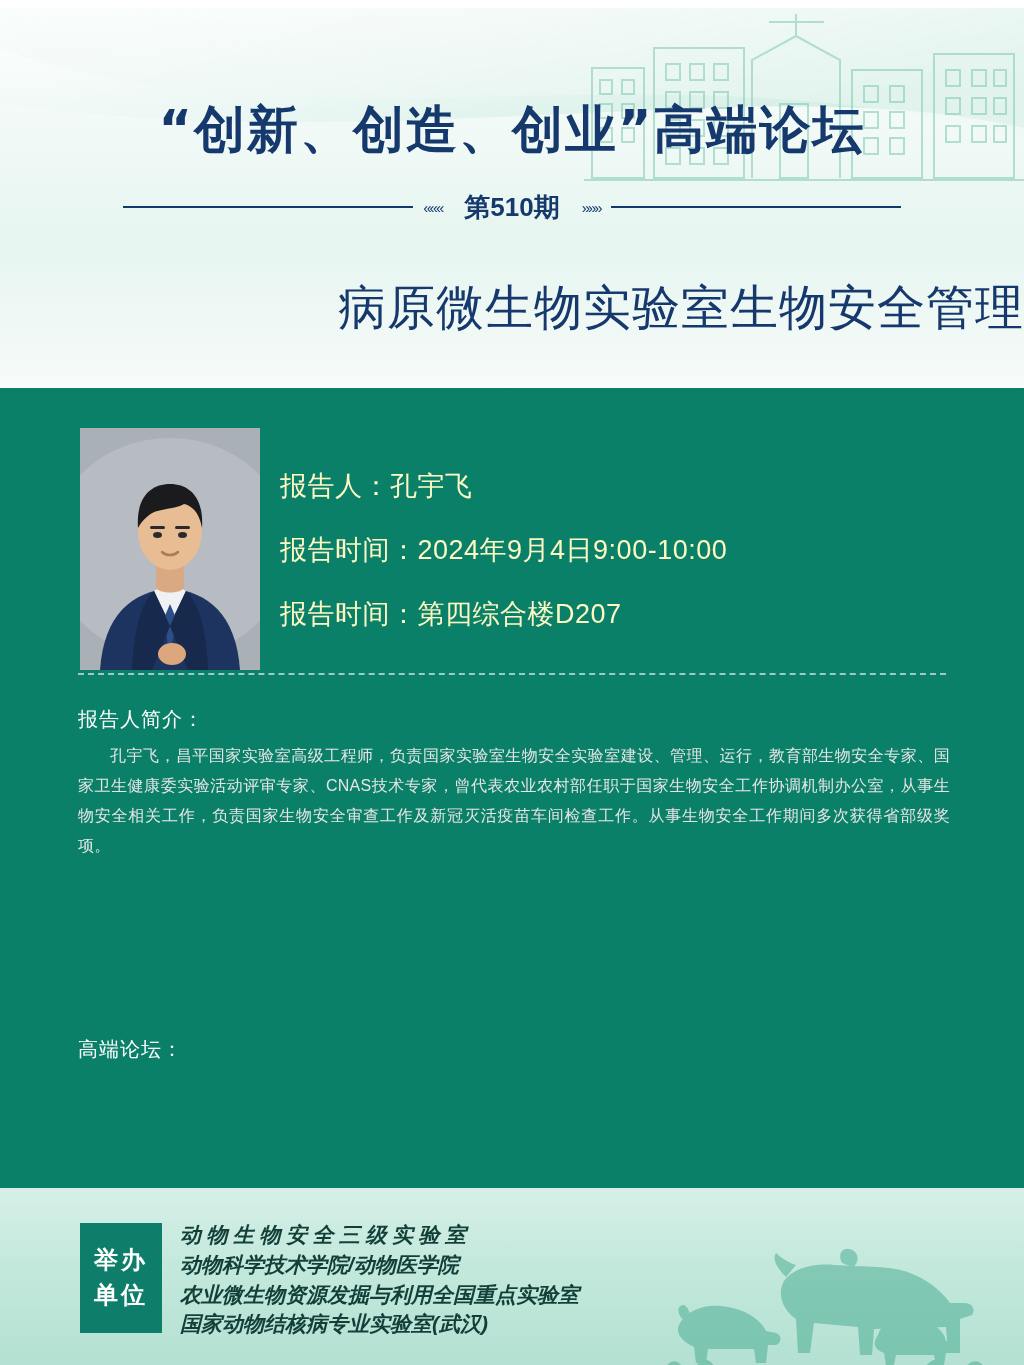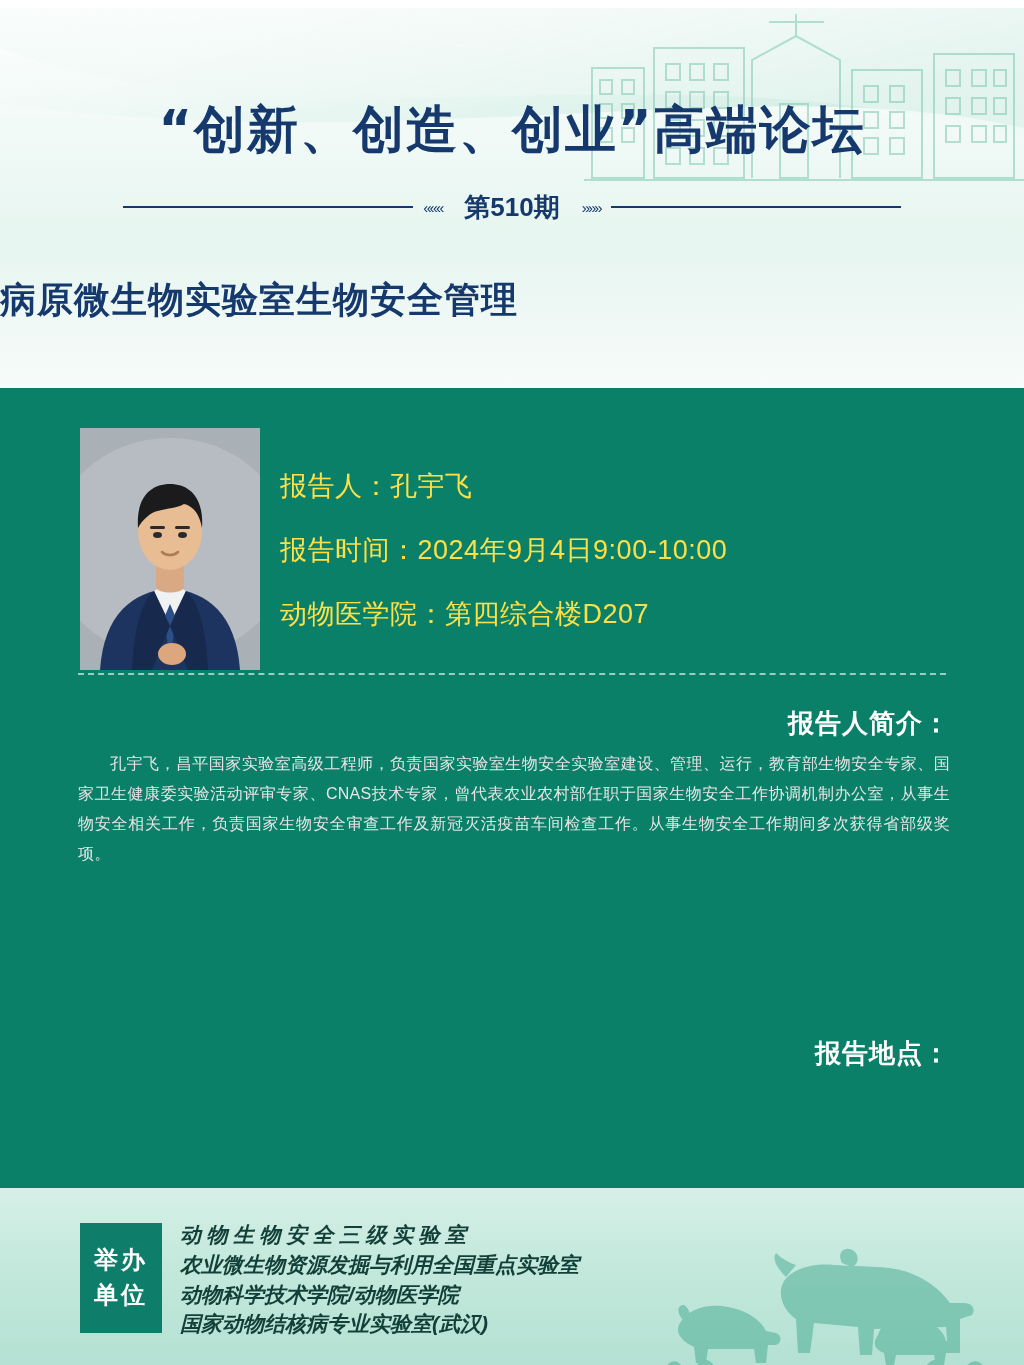--- a/index.html
+++ b/index.html
@@ -91,23 +91,23 @@
     padding: 0 12px;
     white-space: nowrap;
     text-align: center;
   }
 
   .sub-title {
     position: absolute;
     top: 268px;
     left: 0;
     width: 1024px;
-    text-align: left;
-    font-size: 36px;
-    font-weight: bold;
+    text-align: right;
+    font-size: 48px;
+    font-weight: normal;
     color: #15386d;
     letter-spacing: 1px;
     white-space: nowrap;
   }
 
   
   .body-green {
     position: absolute;
     left: 0;
     top: 380px;
@@ -133,46 +133,45 @@
   }
   .portrait svg { display: block; }
 
   .speaker-lines {
     position: absolute;
     left: 200px;
     top: 40px;
   }
   .speaker-line {
     font-size: 27px;
-    color: #fde047;
+    color: #fef9c3;
     margin-bottom: 28px;
     white-space: nowrap;
     letter-spacing: .5px;
   }
 
   .divider {
     position: absolute;
     left: 78px;
     top: 285px;
     width: 868px;
     border-top: 2px dashed rgba(255,255,255,.6);
   }
 
   .section {
     position: absolute;
     left: 78px;
     width: 872px;
   }
   .section-title {
-    font-size: 26px;
-    font-weight: bold;
+    font-size: 20px;
+    font-weight: normal;
     color: #ffffff;
     margin-bottom: 8px;
     letter-spacing: 1px;
-    text-align: right;
   }
   .section-body {
     font-size: 16px;
     color: #e5e5e5;
     line-height: 1.88;
     text-align: justify;
     text-indent: 2em;
     letter-spacing: .3px;
   }
   #bio-section { top: 318px; }
@@ -343,48 +342,48 @@
           <ellipse cx="102.5" cy="107" rx="4.5" ry="3" fill="#2a2a2d"></ellipse>
           <path d="M82,124 C86,128 94,128 98,124" stroke="#b07a55" stroke-width="2.5" fill="none" stroke-linecap="round"></path>
 
           <ellipse cx="92" cy="226" rx="14" ry="11" fill="#dda77e"></ellipse>
         </svg>
       </div>
 
       <div class="speaker-lines">
         <div class="speaker-line">报告人：孔宇飞</div>
         <div class="speaker-line">报告时间：2024年9月4日9:00-10:00</div>
-        <div class="speaker-line">动物医学院：第四综合楼D207</div>
+        <div class="speaker-line">报告时间：第四综合楼D207</div>
       </div>
     </div>
 
     <div class="divider"></div>
 
     <div class="section" id="bio-section">
       <div class="section-title">报告人简介：</div>
       <div class="section-body">孔宇飞，昌平国家实验室高级工程师，负责国家实验室生物安全实验室建设、管理、运行，教育部生物安全专家、国家卫生健康委实验活动评审专家、CNAS技术专家，曾代表农业农村部任职于国家生物安全工作协调机制办公室，从事生物安全相关工作，负责国家生物安全审查工作及新冠灭活疫苗车间检查工作。从事生物安全工作期间多次获得省部级奖项。</div>
     </div>
 
     <div class="section" id="abstract-section">
-      <div class="section-title">报告地点：</div>
+      <div class="section-title">高端论坛：</div>
     </div>
   </div>
 
   <div class="footer">
     <div class="footer-strip"></div>
 
     <div class="host-badge">
       <span>举办</span>
       <span>单位</span>
     </div>
 
     <div class="host-list">
       <div class="host-item spaced">动物生物安全三级实验室</div>
+      <div class="host-item">动物科学技术学院/动物医学院</div>
       <div class="host-item">农业微生物资源发掘与利用全国重点实验室</div>
-      <div class="host-item">动物科学技术学院/动物医学院</div>
       <div class="host-item">国家动物结核病专业实验室(武汉)</div>
     </div>
 
     <svg class="footer-animals" viewBox="0 0 330 150">
       <g fill="#36a387">
 
         <path d="M120,58 C128,46 148,40 170,42 C196,44 226,42 246,50 C262,56 276,66 286,80 L300,80 C308,80 312,86 308,92 L296,96 L296,130 L284,130 L282,104 L210,106 L208,132 L196,132 L194,104 L150,100 L146,130 L134,130 L132,96 C120,88 112,72 120,58 Z"></path>
         <path d="M122,54 C112,44 108,36 112,30 C118,36 126,40 132,42 Z"></path>
         <path d="M178,40 C172,28 182,22 190,28 C196,33 194,42 188,44 Z"></path>
 

